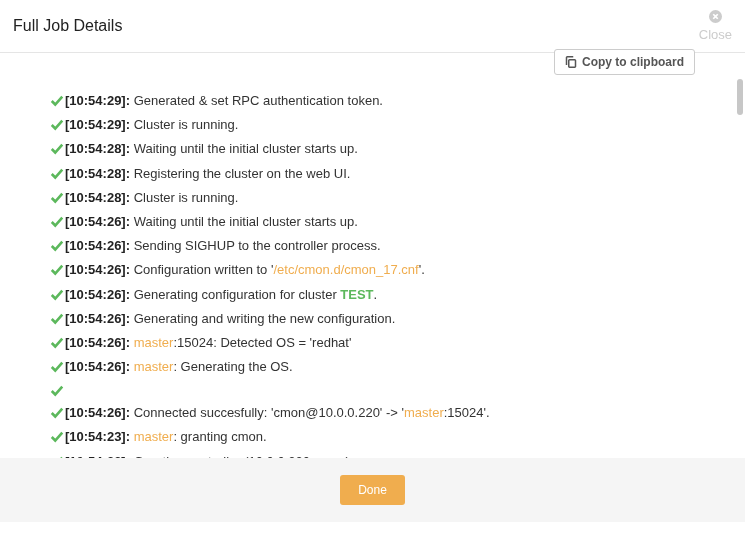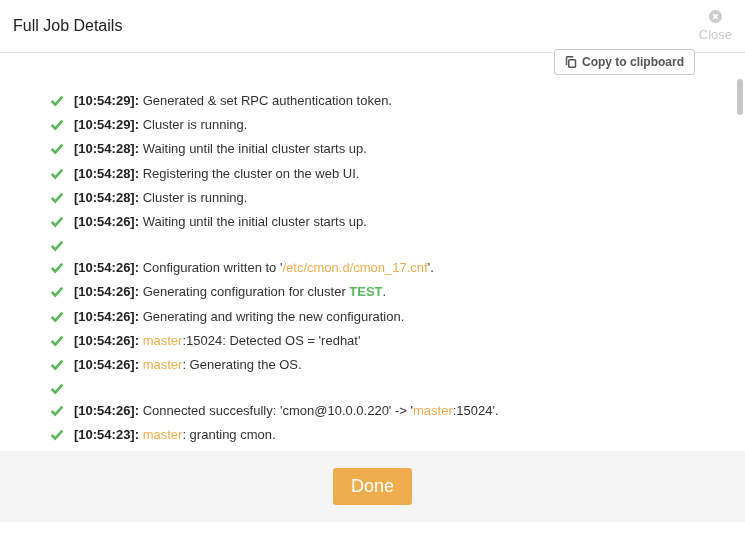--- a/index.html
+++ b/index.html
@@ -6,31 +6,31 @@
   html, body { width: 745px; height: 538px; font-family: "Helvetica Neue", Helvetica, Arial, sans-serif; font-size: 13px; color: #333; background: #fff; overflow: hidden; }
   .modal { width: 745px; height: 522px; display: flex; flex-direction: column; }
   .modal-header { display: flex; justify-content: space-between; align-items: center; padding: 10px 13px 10px 13px; border-bottom: 1px solid #e5e5e5; }
   .modal-title { font-size: 16px; font-weight: 400; color: #222; }
   .close-btn { color: #ccc; font-size: 13px; display: flex; align-items: center; gap: 4px; cursor: pointer; flex-direction: column; }
   .close-btn svg { width: 13px; height: 13px; fill: #ccc; }
   .toolbar { display: flex; justify-content: flex-end; padding: 6px 50px 0 50px; }
   .copy-btn { border: 1px solid #ccc; border-radius: 3px; background: #fff; color: #555; padding: 5px 10px; font-size: 12px; display: flex; align-items: center; gap: 5px; cursor: pointer; margin-top: -10px; font-weight: bold; }
   .copy-btn svg { width: 12px; height: 12px; fill: #555; }
   .log-area { flex: 1; overflow-y: auto; padding: 14px 50px 10px 50px; position: relative; }
-  .log-entry { display: flex; align-items: flex-start; gap: 10px; padding: 3px 0; line-height: 1.4; }
+  .log-entry { display: flex; align-items: flex-start; gap: 1px; padding: 3px 0; line-height: 1.4; }
   .check { flex: 0 0 auto; width: 14px; height: 14px; margin-top: 2px; }
   .check svg { width: 14px; height: 14px; stroke: #5cb85c; stroke-width: 3; fill: none; }
   .ts { font-weight: 700; color: #222; }
   .msg { color: #333; }
   .path { color: #f0ad4e; }
   .testname { color: #5cb85c; font-weight: 700; }
   .hostname { color: #f0ad4e; }
   .link { color: #337ab7; }
   .modal-footer { background: #f5f5f5; padding: 17px; display: flex; justify-content: center; }
-  .done-btn { background: #f0ad4e; color: #fff; border: none; border-radius: 3px; padding: 8px 18px; font-size: 18px; cursor: pointer; }
+  .done-btn { background: #f0ad4e; color: #fff; border: none; border-radius: 3px; padding: 8px 18px; font-size: 12px; cursor: pointer; }
   .scrollbar-stub { position: absolute; right: 2px; top: 4px; width: 6px; height: 36px; background: #c7c7c7; border-radius: 3px; }
 </style>
 </head>
 <body>
 
 <div class="modal">
   <div class="modal-header">
     <div class="modal-title">Full Job Details</div>
     <div class="close-btn">
       <svg viewBox="0 0 16 16">
@@ -84,20 +84,21 @@
       <div class="log-entry">
         <span class="check"><svg viewBox="0 0 16 16">
             <polyline points="2,8 6,12 14,3"></polyline>
           </svg></span>
         <span><span class="ts">[10:54:26]:</span> <span class="msg">Waiting until the initial cluster starts up.</span></span>
       </div>
       <div class="log-entry">
         <span class="check"><svg viewBox="0 0 16 16">
             <polyline points="2,8 6,12 14,3"></polyline>
           </svg></span>
+        <span><span class="ts">[10:54:26]:</span> <span class="msg">Sending SIGHUP to the controller process.</span></span>
       </div>
       <div class="log-entry">
         <span class="check"><svg viewBox="0 0 16 16">
             <polyline points="2,8 6,12 14,3"></polyline>
           </svg></span>
         <span><span class="ts">[10:54:26]:</span> <span class="msg">Configuration written to '</span><span class="msg path">/etc/cmon.d/cmon_17.cnf</span><span class="msg">'.</span></span>
       </div>
       <div class="log-entry">
         <span class="check"><svg viewBox="0 0 16 16">
             <polyline points="2,8 6,12 14,3"></polyline>

